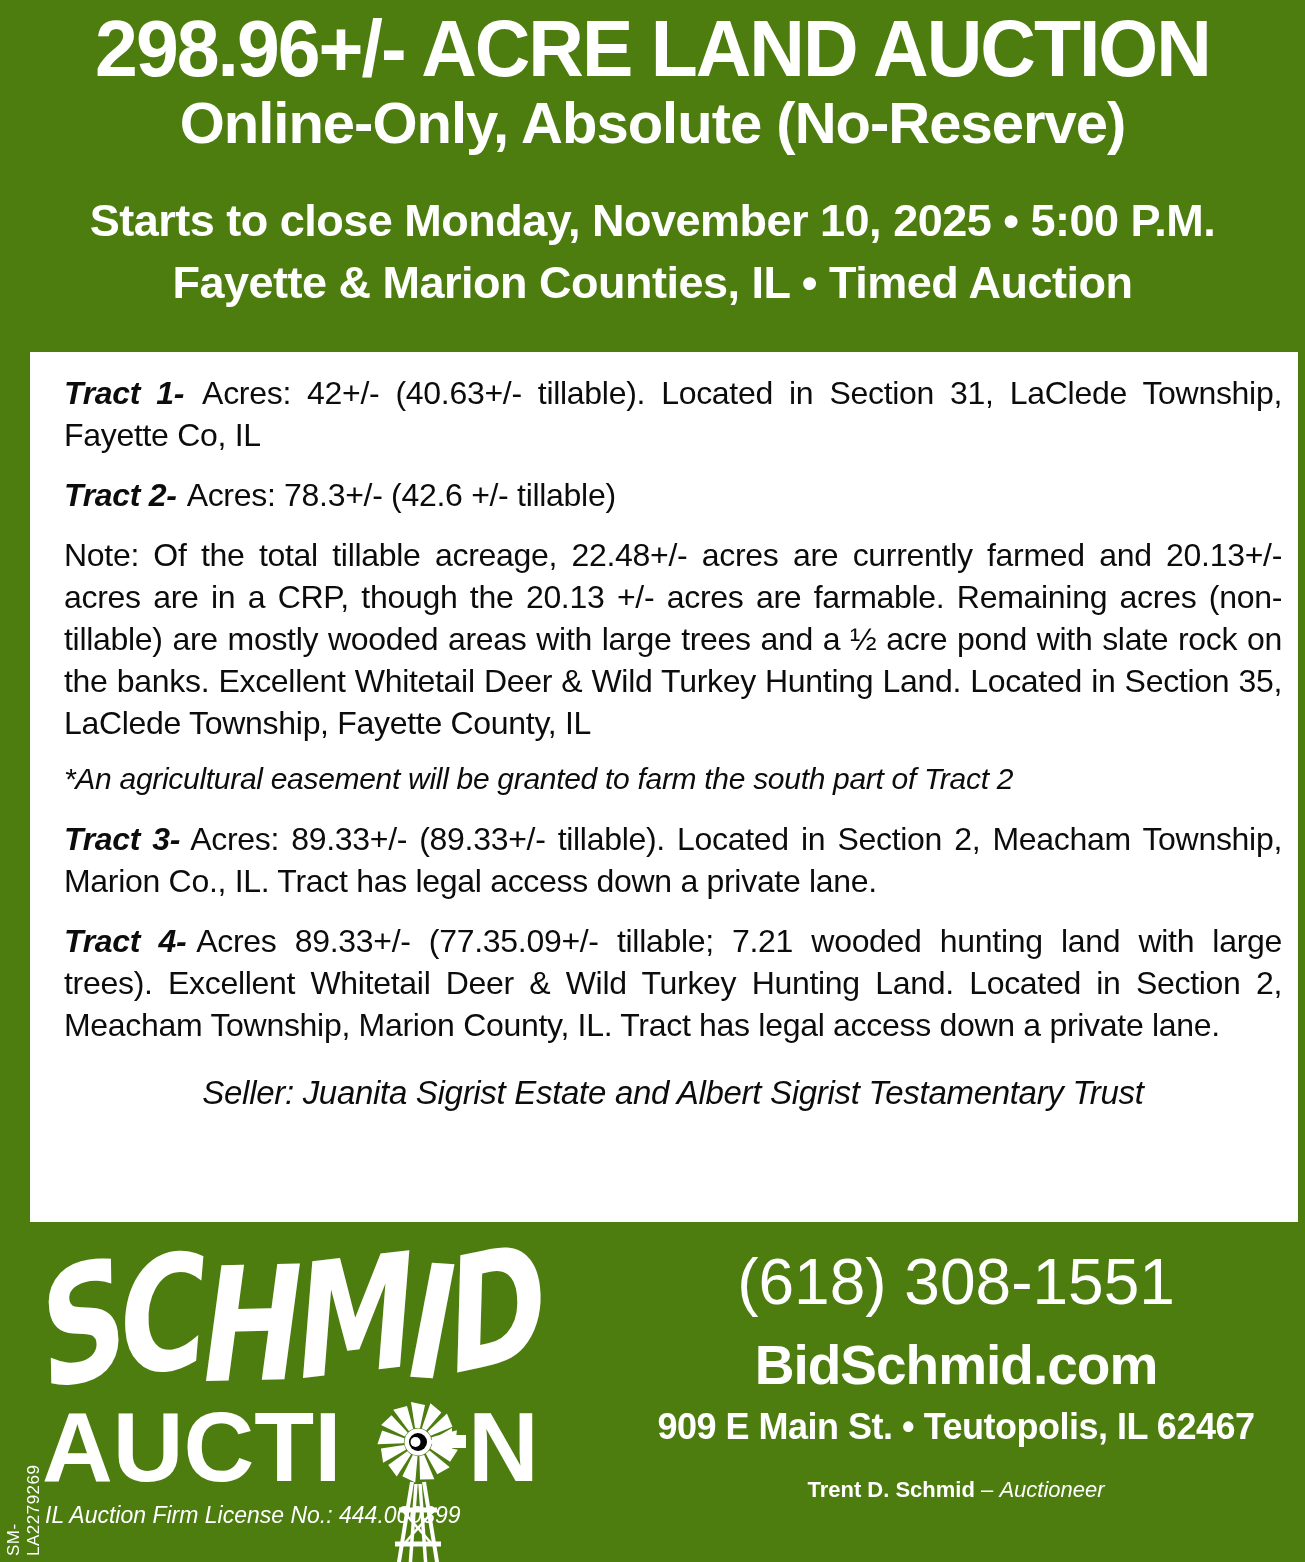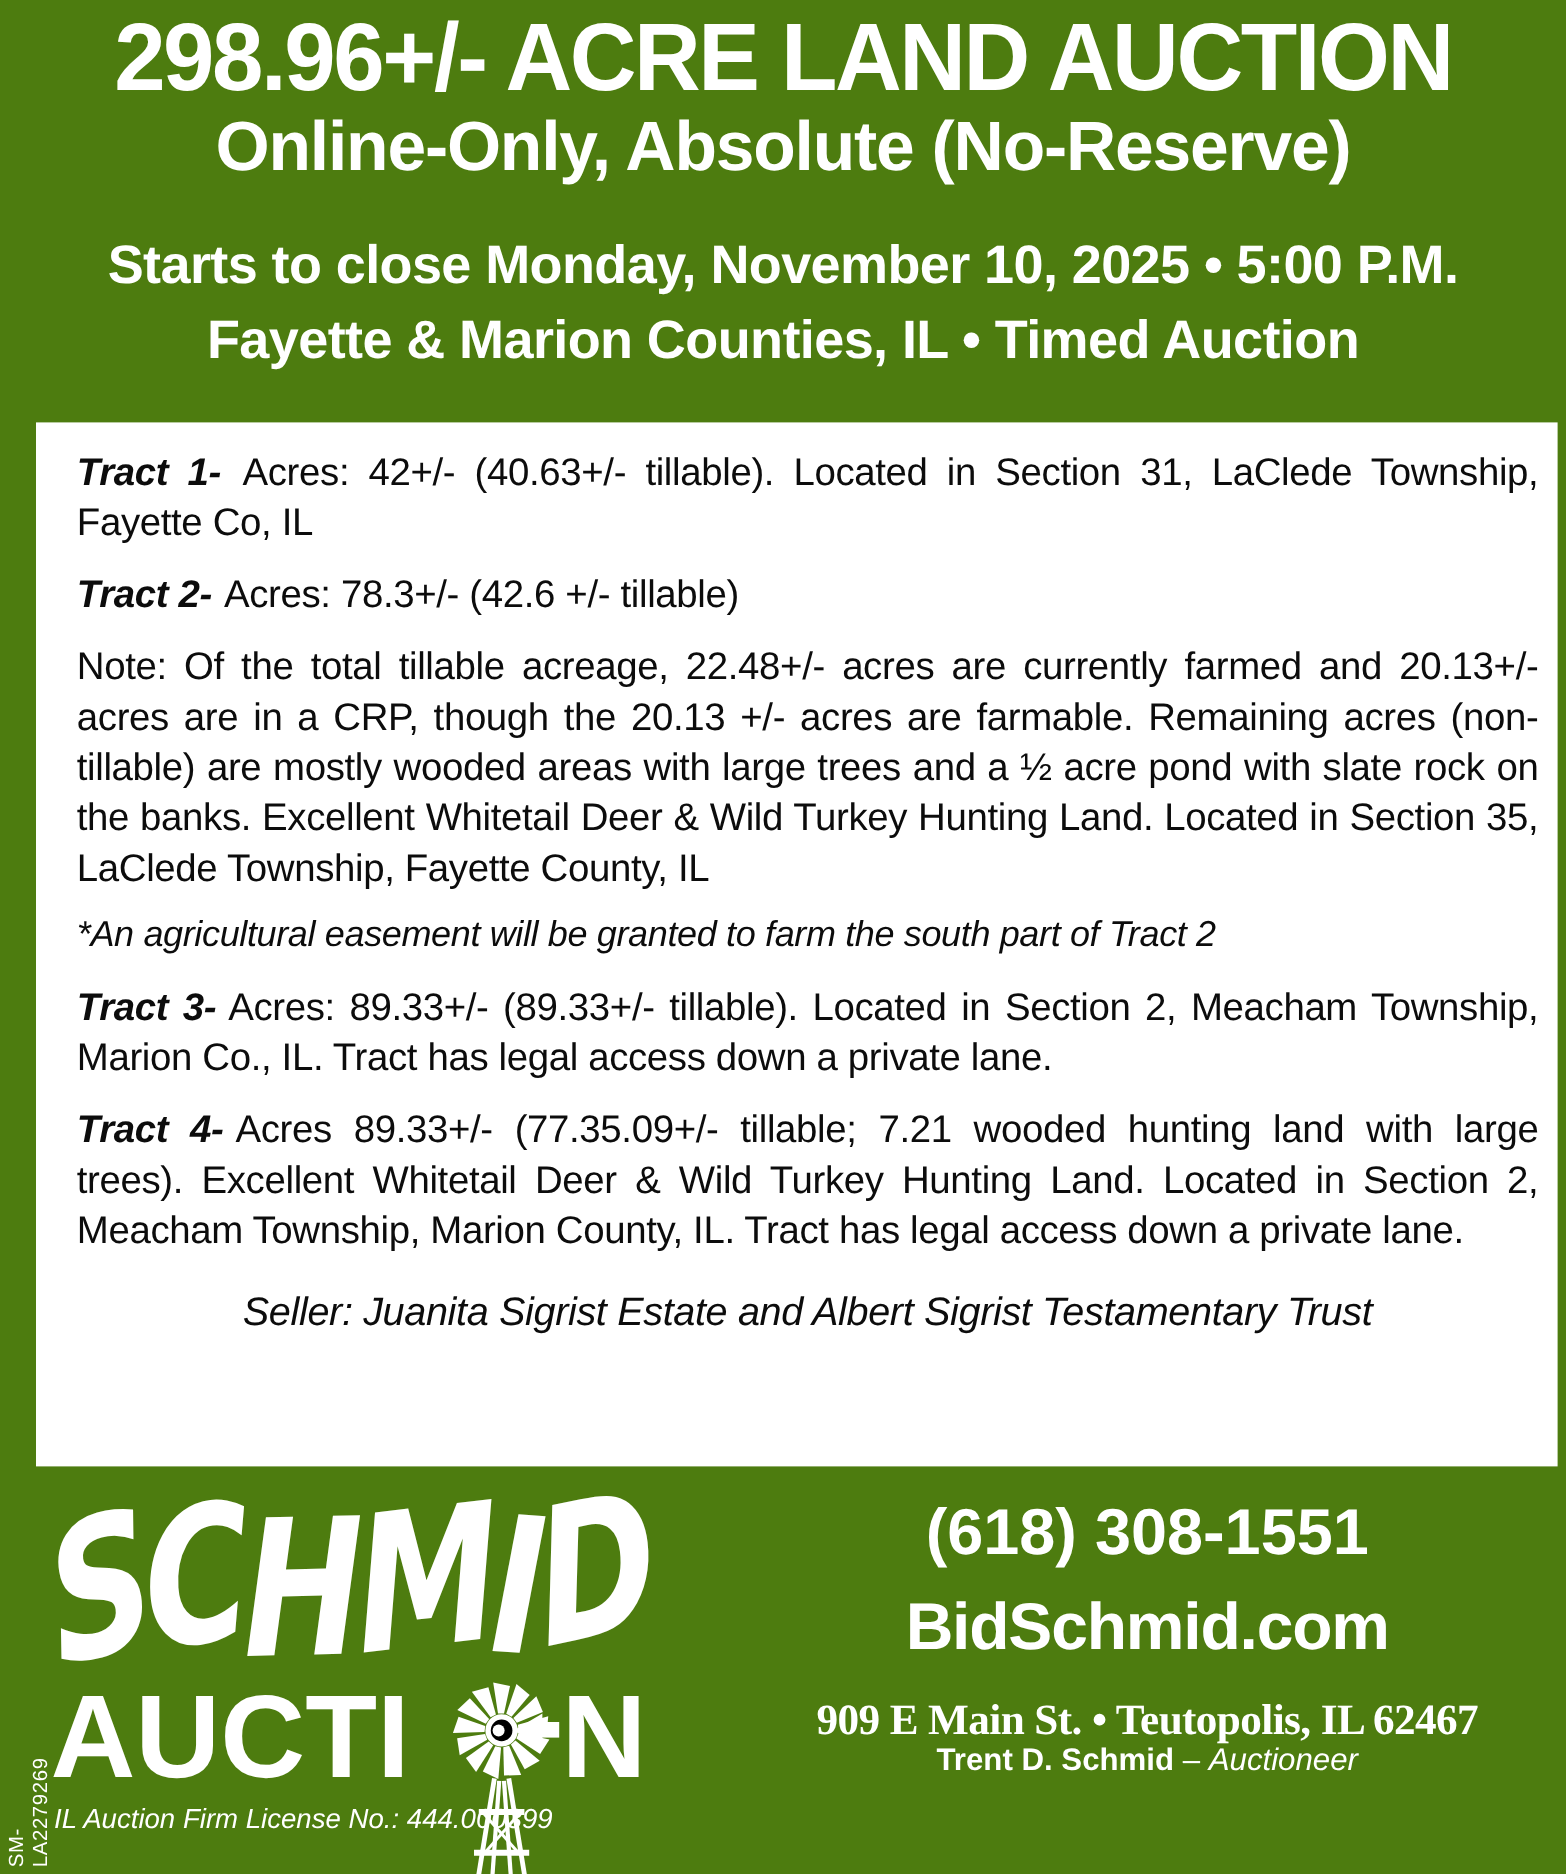--- a/index.html
+++ b/index.html
@@ -43,24 +43,24 @@
   .brand-script .ch3{transform:rotate(-1deg) translateY(6px);}
   .brand-script .ch4{transform:rotate(-5deg) translateY(-2px);}
   .brand-script .ch5{transform:rotate(3deg) translateY(4px);}
   .brand-script .ch6{transform:rotate(-9deg) translateY(-10px);}
   .brand-word{position:absolute;top:1398px;color:#fff;font-size:98px;font-weight:bold;line-height:1;letter-spacing:0;}
   .brand-aucti{left:42px;}
   .brand-n{left:468px;}
   .windmill{position:absolute;left:368px;top:1388px;}
   .license{position:absolute;left:45px;top:1502px;color:#fff;font-style:italic;font-size:23px;letter-spacing:0;}
   .contact{position:absolute;left:620px;top:1250px;width:672px;text-align:center;color:#fff;}
-  .contact .phone{font-size:54px;font-weight:bold;line-height:1;letter-spacing:0px;}
+  .contact .phone{font-size:64px;font-weight:normal;line-height:1;letter-spacing:0px;}
   .contact .site{font-size:55px;font-weight:bold;line-height:1;margin-top:24px;letter-spacing:-1px;}
-  .contact .addr{font-size:36px;font-weight:bold;line-height:1;margin-top:32px;letter-spacing:-0.5px;font-family:Liberation Serif, serif;}
-  .contact .agent{font-size:26px;line-height:1;margin-top:2px;}
+  .contact .addr{font-size:36px;font-weight:bold;line-height:1;margin-top:16px;letter-spacing:-0.5px;}
+  .contact .agent{font-size:22px;line-height:1;margin-top:34px;}
   .agent-name{font-weight:bold;}
   .agent-title{font-style:italic;}
   .ad-code{
     position:absolute;left:4px;top:1436px;height:120px;
     color:#fff;font-size:17px;letter-spacing:0.5px;
     writing-mode:vertical-rl;transform:rotate(180deg);
   }
 </style>
 </head>
 <body>

